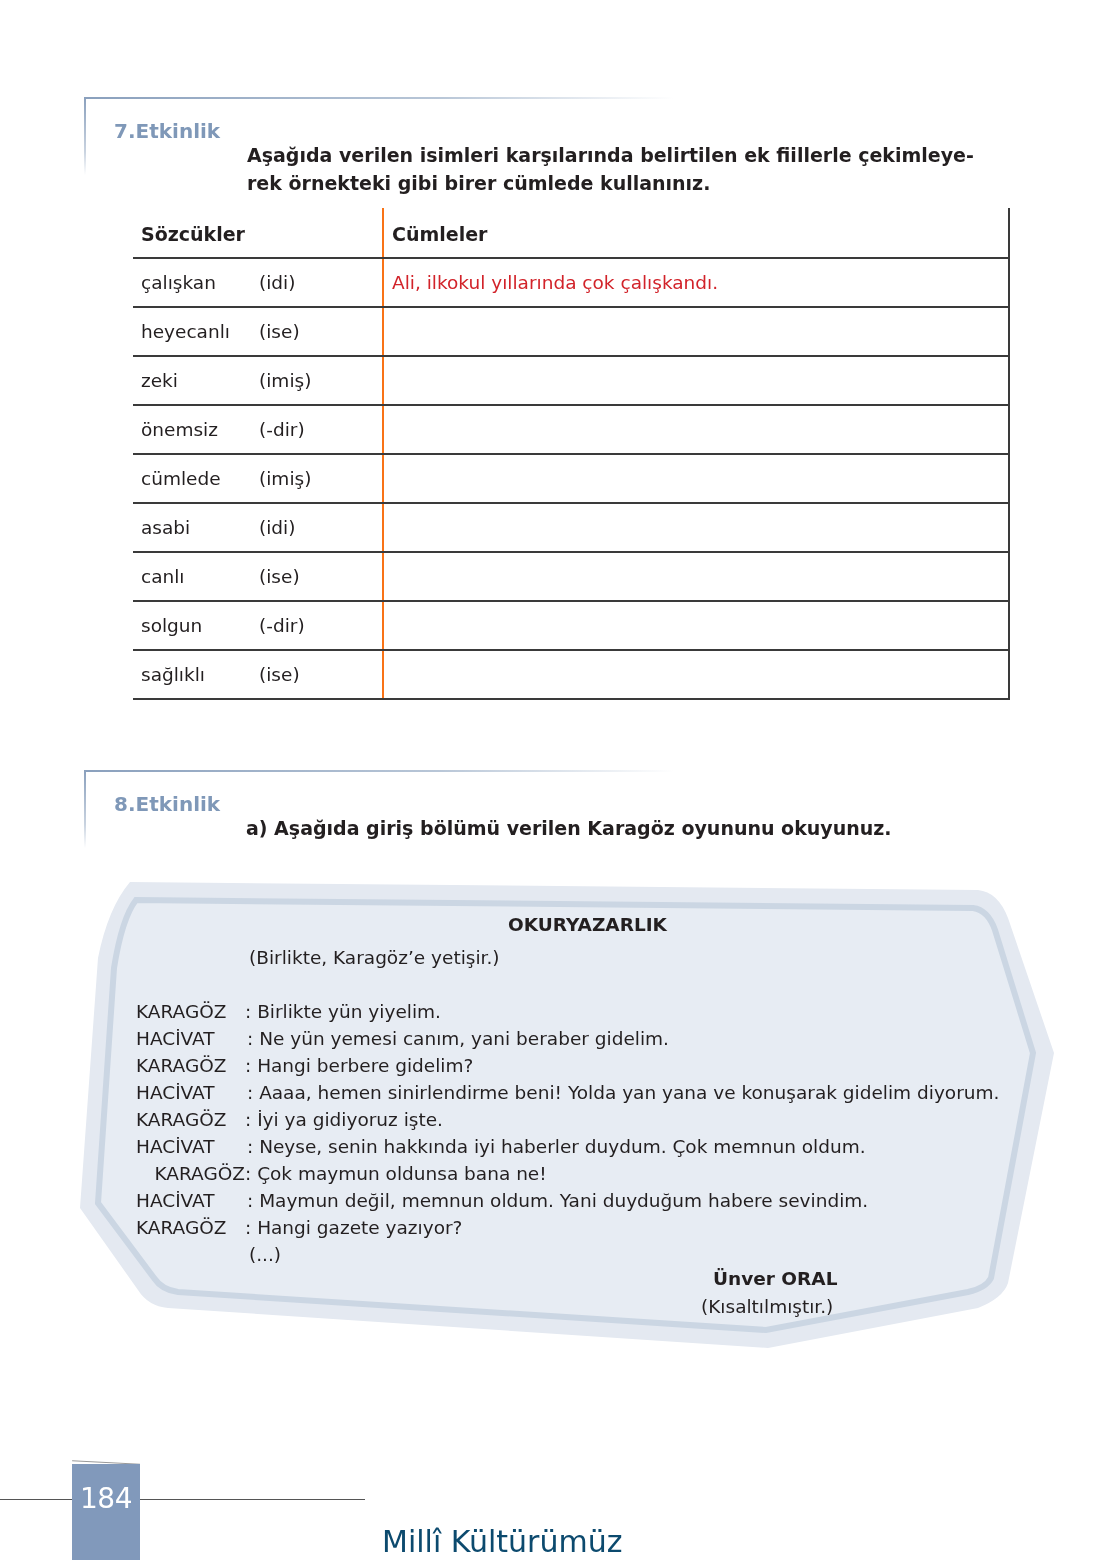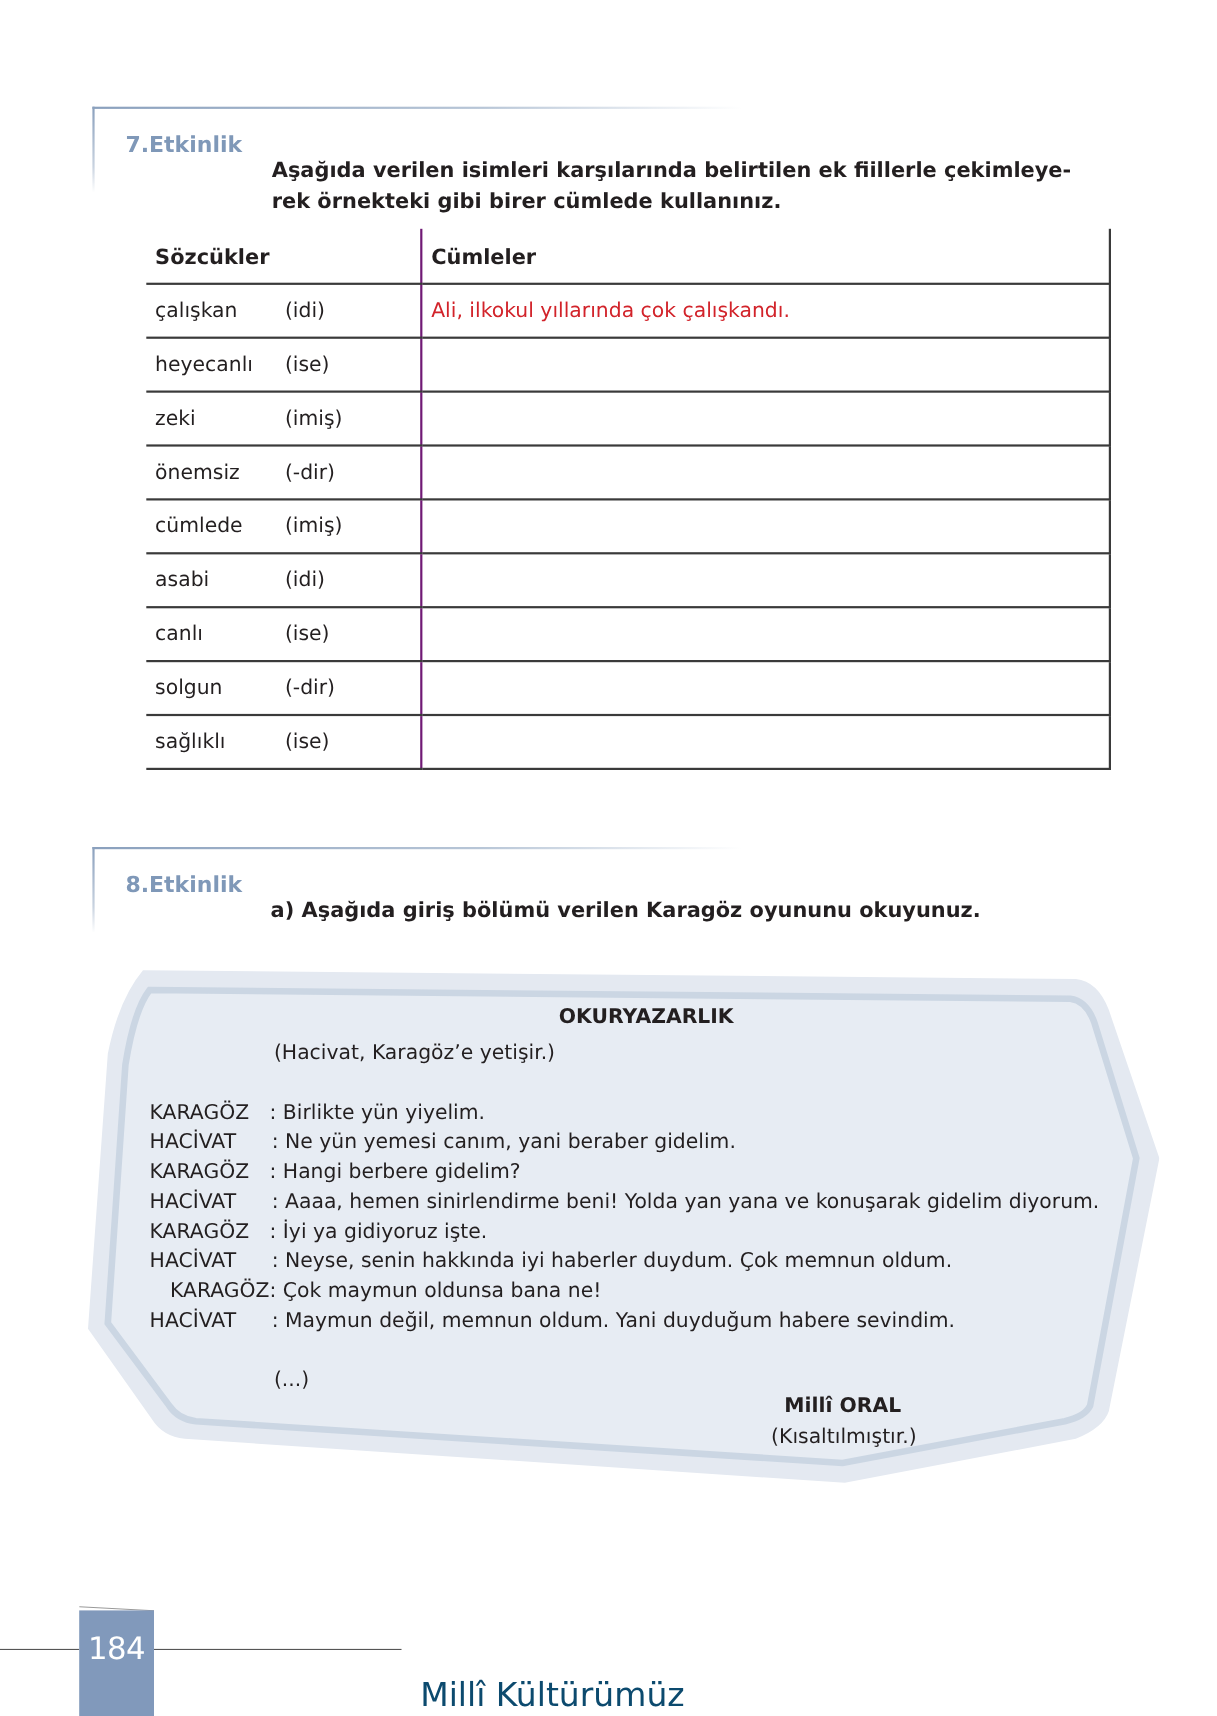--- a/index.html
+++ b/index.html
@@ -31,21 +31,21 @@
     table.words {
       position: absolute; left: 133px; top: 208px; width: 877px;
       border-collapse: collapse;
       font-size: 18.5px;
     }
     table.words td, table.words th {
       height: 47px; padding: 0 0 0 8px; text-align: left; vertical-align: middle;
       border-bottom: 2px solid #3a3a3a;
     }
     table.words th { font-weight: bold; font-size: 19px; padding-top: 2px; }
-    table.words td.col1, table.words th.col1 { width: 241px; border-right: 2px solid #701a75; }
+    table.words td.col1, table.words th.col1 { width: 241px; border-right: 2px solid #f97316; }
     table.words td.col2, table.words th.col2 { border-right: 2px solid #3a3a3a; }
     .word { display: inline-block; width: 118px; }
     .suffix { display: inline-block; }
     .example { color: #d2232a; }
 
     .story-box {
       position: absolute; left: 78px; top: 878px; width: 976px; height: 475px;
     }
     .story-box svg { position: absolute; left: 0; top: 0; }
     .story-content {
@@ -155,33 +155,34 @@
   <div class="activity-text">a)  Aşağıda giriş bölümü verilen Karagöz oyununu okuyunuz.</div>
 </div>
 
 <div class="story-box">
   <svg width="976" height="475" viewBox="0 0 976 475">
     <path d="M52 4 L900 12 Q920 14 930 40 L976 175 L930 405 Q925 420 900 430 L690 470 L90 430 Q70 428 60 412 L2 330 L20 80 Q30 30 52 4 Z" fill="#e4e9f1"></path>
     <path d="M58 22 L895 30 Q910 32 917 52 L955 175 L913 400 Q908 410 890 414 L688 452 L100 414 Q84 412 76 400 L20 325 L36 90 Q44 40 58 22 Z" fill="#e7ecf3" stroke="#cbd6e3" stroke-width="6"></path>
   </svg>
   <div class="story-content">
     <div class="story-title">OKURYAZARLIK</div>
-    <div class="story-line" style="top:69px;"><span class="stage">(Hacivat, Karagöz’e yetişir.)</span></div>
+    <div class="story-line" style="top:69px;"><span class="stage">(Birlikte, Karagöz’e yetişir.)</span></div>
 
     <div class="story-line" style="top:123px;"><span class="speaker" style="width:109px">KARAGÖZ</span><span>: </span><span>Birlikte yün yiyelim.</span></div>
     <div class="story-line" style="top:150px;"><span class="speaker">HACİVAT</span><span>: </span><span>Ne yün yemesi canım, yani beraber gidelim.</span></div>
     <div class="story-line" style="top:177px;"><span class="speaker" style="width:109px">KARAGÖZ</span><span>: </span><span>Hangi berbere gidelim?</span></div>
     <div class="story-line" style="top:204px;"><span class="speaker">HACİVAT</span><span>: </span><span>Aaaa, hemen sinirlendirme beni! Yolda yan yana ve konuşarak gidelim diyorum.</span></div>
     <div class="story-line" style="top:231px;"><span class="speaker" style="width:109px">KARAGÖZ</span><span>: </span><span>İyi ya gidiyoruz işte.</span></div>
     <div class="story-line" style="top:258px;"><span class="speaker">HACİVAT</span><span>: </span><span>Neyse, senin hakkında iyi haberler duydum. Çok memnun oldum.</span></div>
     <div class="story-line" style="top:285px;text-align:right;"><span class="speaker" style="width:109px">KARAGÖZ</span><span>: </span><span>Çok maymun oldunsa bana ne!</span></div>
     <div class="story-line" style="top:312px;"><span class="speaker">HACİVAT</span><span>: </span><span>Maymun değil, memnun oldum. Yani duyduğum habere sevindim.</span></div>
+    <div class="story-line" style="top:339px;"><span class="speaker" style="width:109px">KARAGÖZ</span><span>: </span><span>Hangi gazete yazıyor?</span></div>
 
     <div class="story-line" style="top:366px;"><span class="stage">(...)</span></div>
-    <div class="author">Millî ORAL</div>
+    <div class="author">Ünver ORAL</div>
     <div class="source">(Kısaltılmıştır.)</div>
   </div>
 </div>
 
 <div class="footer-line" style="left:0; width:72px;"></div>
 <div class="footer-line" style="left:140px; width:225px;"></div>
 <div class="page-tab-edge"></div>
 <div class="page-tab"></div>
 <div class="page-number">184</div>
 <div class="book-title">Millî Kültürümüz</div>

